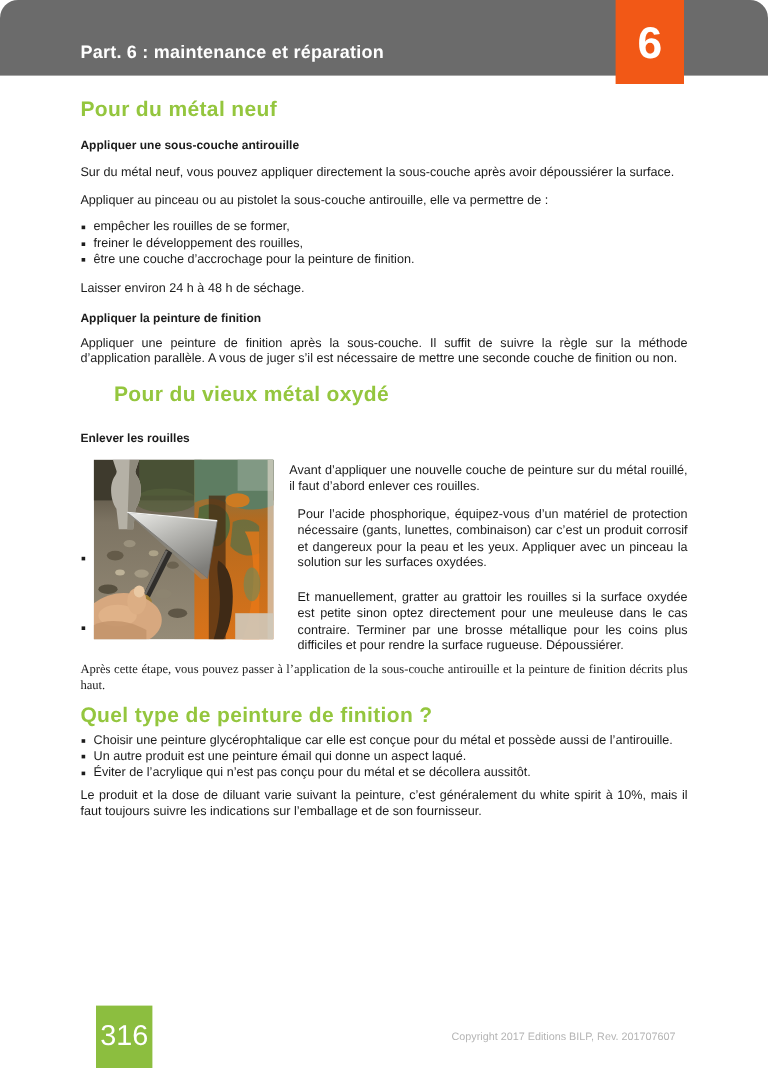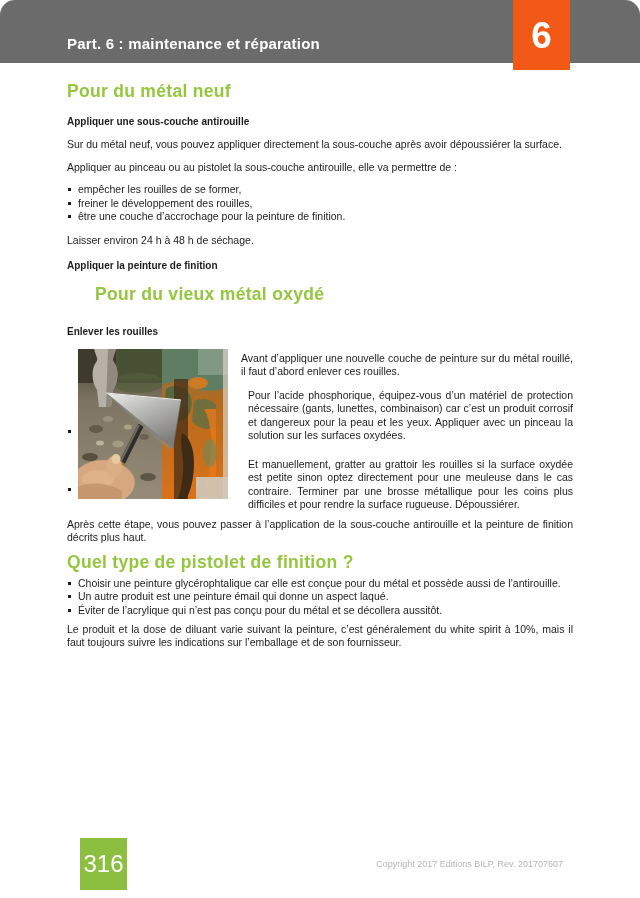--- a/index.html
+++ b/index.html
@@ -43,21 +43,21 @@
   .media-text p.indent { padding-left:7px; }
   .media-text p.indent.last { margin-top:15px; }
   .stray-bullet { position:absolute; left:-10px; width:3px; height:3px; background:#1c1c1c; }
   .sb1 { top:81px; }
   .sb2 { top:139px; }
   
   .mt-sub2 { margin-top:12px; }
   .mt-p4 { margin-top:8px; }
   .mt-h1b { margin-top:12px;margin-left:28px; }
   .mt-subb { margin-top:20px; }
-  .mt-after { margin-top:6px; }
+  .mt-after { margin-top:6px;font-family:Liberation Serif, serif; }
   .mt-h1c { margin-top:8px; }
   .mt-ulc { margin-top:4px; }
   .mt-plast { margin-top:6px; }
   
   .page-num-box {
     position:absolute; left:80px; top:838px; width:47px; height:52px; background:#8cbe3f;
     display:flex; align-items:center; justify-content:center;
   }
   .page-num-box span { color:#ffffff; font-size:24px; line-height:1; }
   .copyright {
@@ -82,20 +82,21 @@
     <h2>Appliquer une sous-couche antirouille</h2>
     <p>Sur du métal neuf, vous pouvez appliquer directement la sous-couche après avoir dépoussiérer la surface.</p>
     <p>Appliquer au pinceau ou au pistolet la sous-couche antirouille, elle va permettre de :</p>
     <ul>
       <li>empêcher les rouilles de se former,</li>
       <li>freiner le développement des rouilles,</li>
       <li>être une couche d’accrochage pour la peinture de finition.</li>
     </ul>
     <p>Laisser environ 24 h à 48 h de séchage.</p>
     <h2 class="mt-sub2">Appliquer la peinture de finition</h2>
+    <p class="mt-p4">Appliquer une peinture de finition après la sous-couche. Il suffit de suivre la règle sur la méthode d’application parallèle. A vous de juger s’il est nécessaire de mettre une seconde couche de finition ou non.</p>
 
     <h1 class="mt-h1b">Pour du vieux métal oxydé</h1>
     <h2 class="mt-subb">Enlever les rouilles</h2>
 
     <div class="media-row">
       <span class="stray-bullet sb1"></span>
       <span class="stray-bullet sb2"></span>
 
       <div class="photo">
         <svg width="150" height="150" viewBox="0 0 150 150" xmlns="http://www.w3.org/2000/svg">
@@ -170,21 +171,21 @@
 
       <div class="media-text">
         <p class="first">Avant d’appliquer une nouvelle couche de peinture sur du métal rouillé, il faut d’abord enlever ces rouilles.</p>
         <p class="indent">Pour l’acide phosphorique, équipez-vous d’un matériel de protection nécessaire (gants, lunettes, combinaison) car c’est un produit corrosif et dangereux pour la peau et les yeux. Appliquer avec un pinceau la solution sur les surfaces oxydées.</p>
         <p class="indent last">Et manuellement, gratter au grattoir les rouilles si la surface oxydée est petite sinon optez directement pour une meuleuse dans le cas contraire. Terminer par une brosse métallique pour les coins plus difficiles et pour rendre la surface rugueuse. Dépoussiérer.</p>
       </div>
     </div>
 
     <p class="mt-after">Après cette étape, vous pouvez passer à l’application de la sous-couche antirouille et la peinture de finition décrits plus haut.</p>
 
-    <h1 class="mt-h1c">Quel type de pistolet de finition ?</h1>
+    <h1 class="mt-h1c">Quel type de peinture de finition ?</h1>
     <ul class="mt-ulc">
       <li>Choisir une peinture glycérophtalique car elle est conçue pour du métal et possède aussi de l’antirouille.</li>
       <li>Un autre produit est une peinture émail qui donne un aspect laqué.</li>
       <li>Éviter de l’acrylique qui n’est pas conçu pour du métal et se décollera aussitôt.</li>
     </ul>
     <p class="mt-plast">Le produit et la dose de diluant varie suivant la peinture, c’est généralement du white spirit à 10%, mais il faut toujours suivre les indications sur l’emballage et de son fournisseur.</p>
 
   </main>
 
   <footer>

